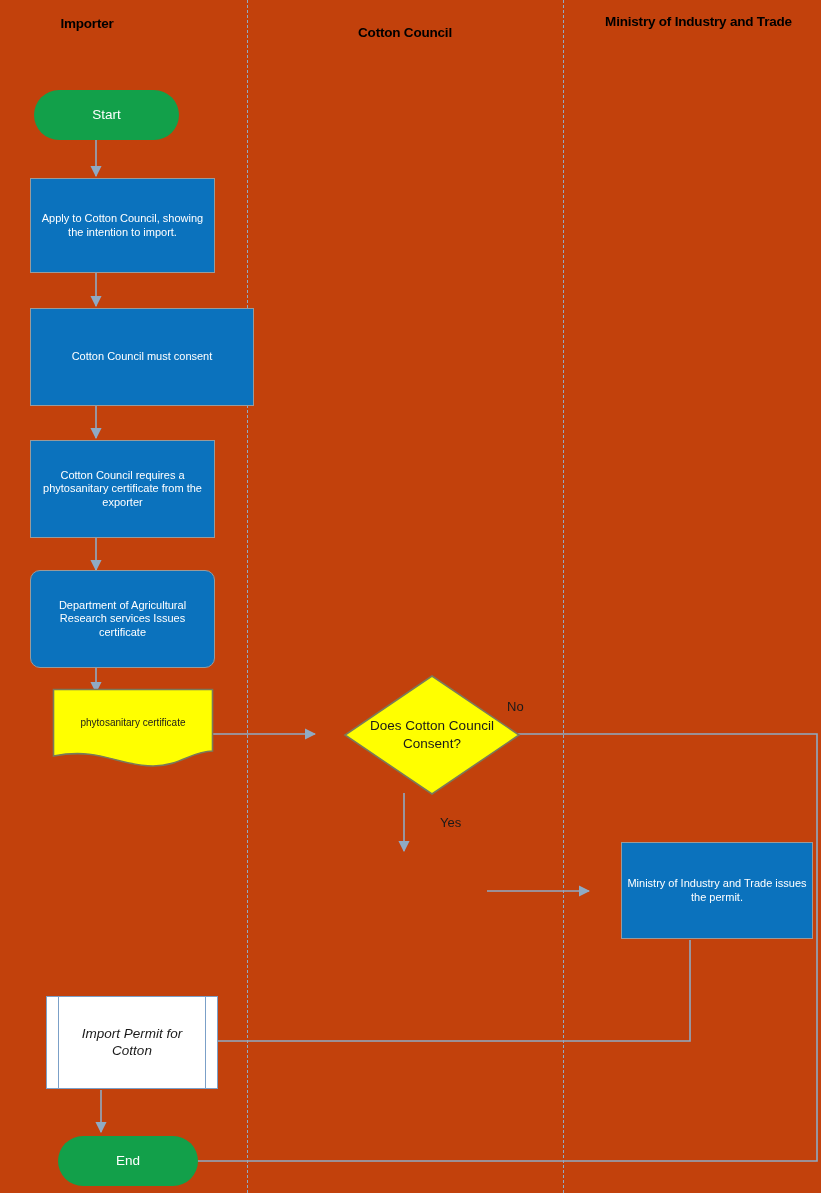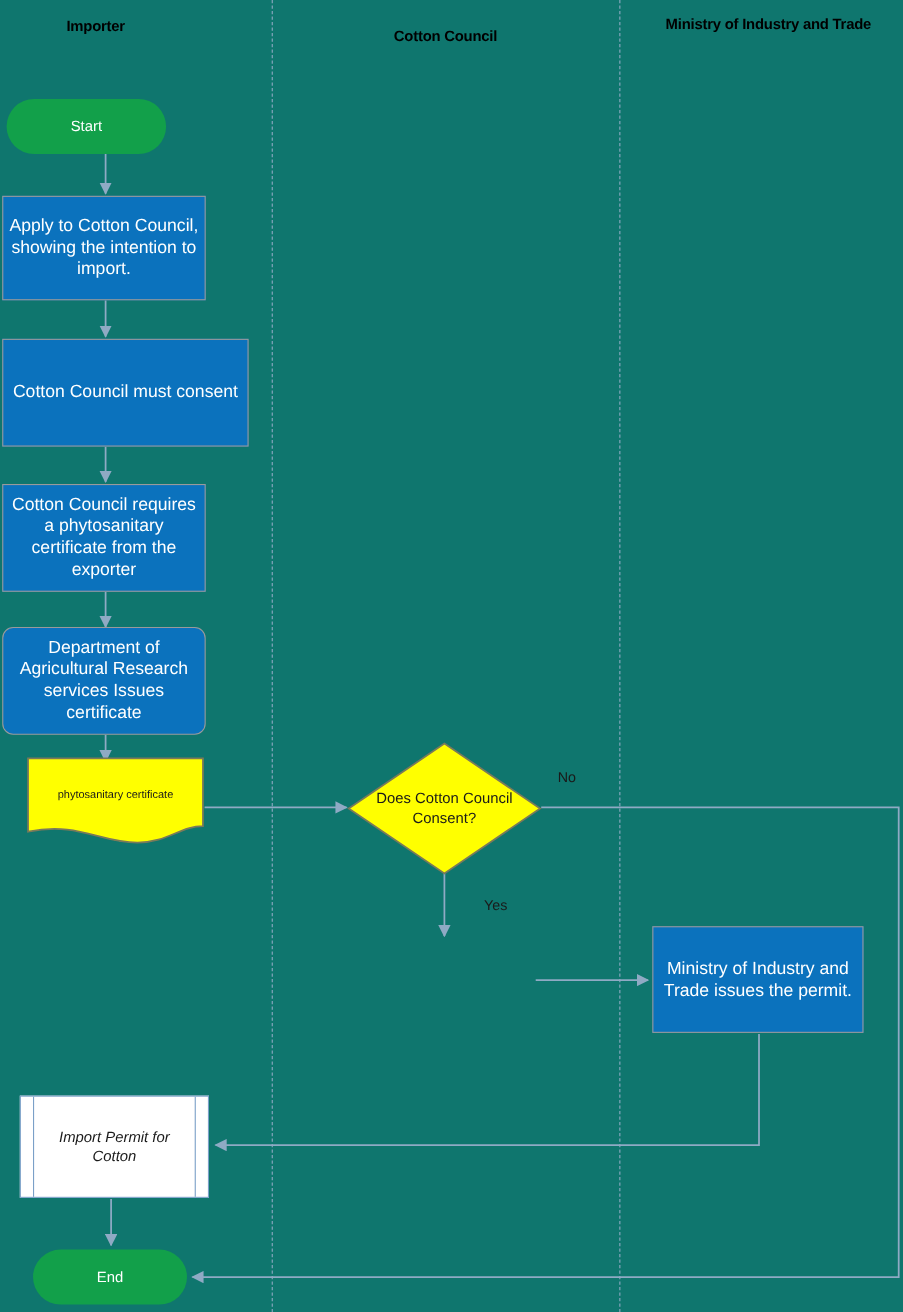--- a/index.html
+++ b/index.html
@@ -7,21 +7,21 @@
     padding: 0;
     background: #ffffff;
   }
   body {
     font-family: "Liberation Sans", sans-serif;
   }
   #canvas {
     position: relative;
     width: 821px;
     height: 1193px;
-    background: #0f766e;
+    background: #c2410c;
     overflow: hidden;
   }
   
   .lane-title {
     position: absolute;
     font-size: 13.5px;
     font-weight: bold;
     color: #000000;
     text-align: center;
     white-space: nowrap;
@@ -36,40 +36,41 @@
   }
   
   .node {
     position: absolute;
     box-sizing: border-box;
     display: flex;
     align-items: center;
     justify-content: center;
     text-align: center;
     line-height: 1.22;
+    margin-left: 28px;
   }
   .node-text {
     display: block;
     width: 100%;
     padding: 0 4px;
     box-sizing: border-box;
   }
   
   .terminator {
     background: #12a04a;
     border-radius: 999px;
     color: #ffffff;
     font-size: 13.5px;
   }
   
   .process {
     background: #0b72bd;
     border: 1.5px solid #9a9a9a;
     color: #ffffff;
-    font-size: 16px;
+    font-size: 11px;
   }
   
   .predefined {
     background: #ffffff;
     border: 1.5px solid #7ba0c8;
     color: #1a1a1a;
     font-size: 13.5px;
   }
   .predefined .bar {
     position: absolute;

